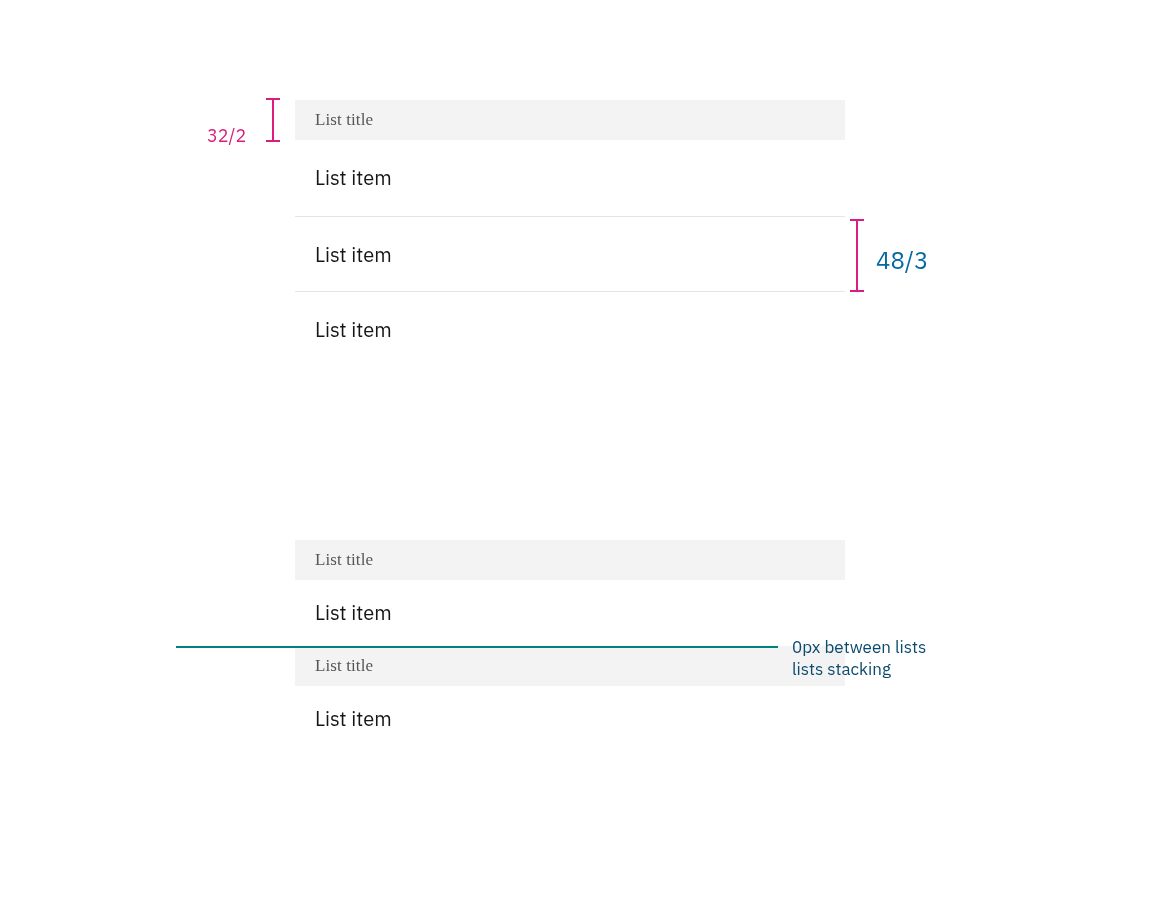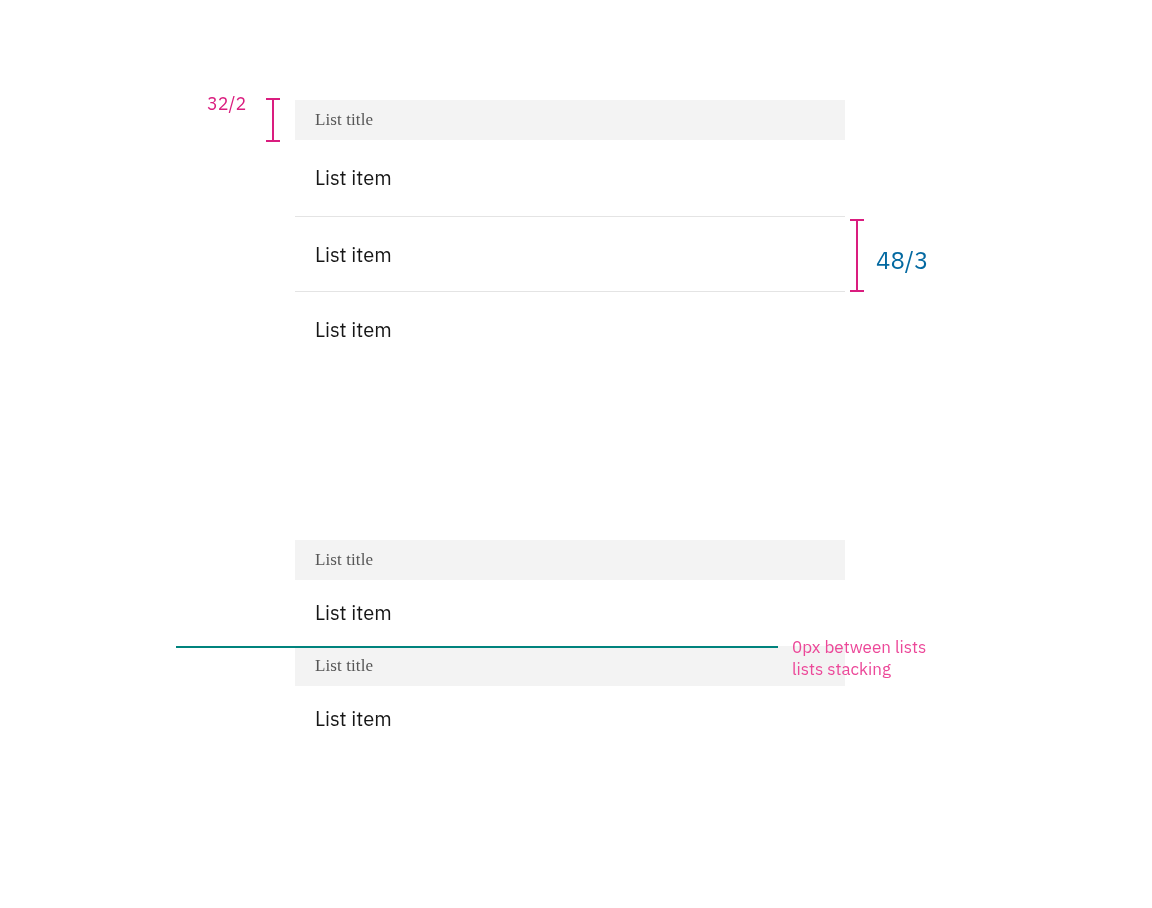--- a/index.html
+++ b/index.html
@@ -57,21 +57,21 @@
     .bracket-v::before { top: 0; }
     .bracket-v::after  { bottom: 0; }
     .bracket-v .stem {
       position: absolute;
       left: 6px; top: 0; bottom: 0;
       width: 2px;
       background: #da1d7f;
     }
     .bracket-label-left {
       position: absolute;
-      left: 207px; top: 92px;
+      left: 207px; top: 124px;
       color: #da1d7f;
       font-size: 18px;
     }
 
     
     .bracket-v2 {
       position: absolute;
       left: 850px;
       top: 219px;
       width: 14px;
@@ -112,21 +112,21 @@
       position: absolute;
       left: 176px; right: 374px;
       top: 646px;
       height: 2px;
       background: #00837d;
     }
     .teal-text {
       position: absolute;
       left: 792px;
       top: 636px;
-      color: #ec4899;
+      color: #0c4a6e;
       font-size: 17px;
       line-height: 22px;
     }
   </style>
 </head>
 <body>
 
 <div class="stage">
 
   <div class="ex1">

